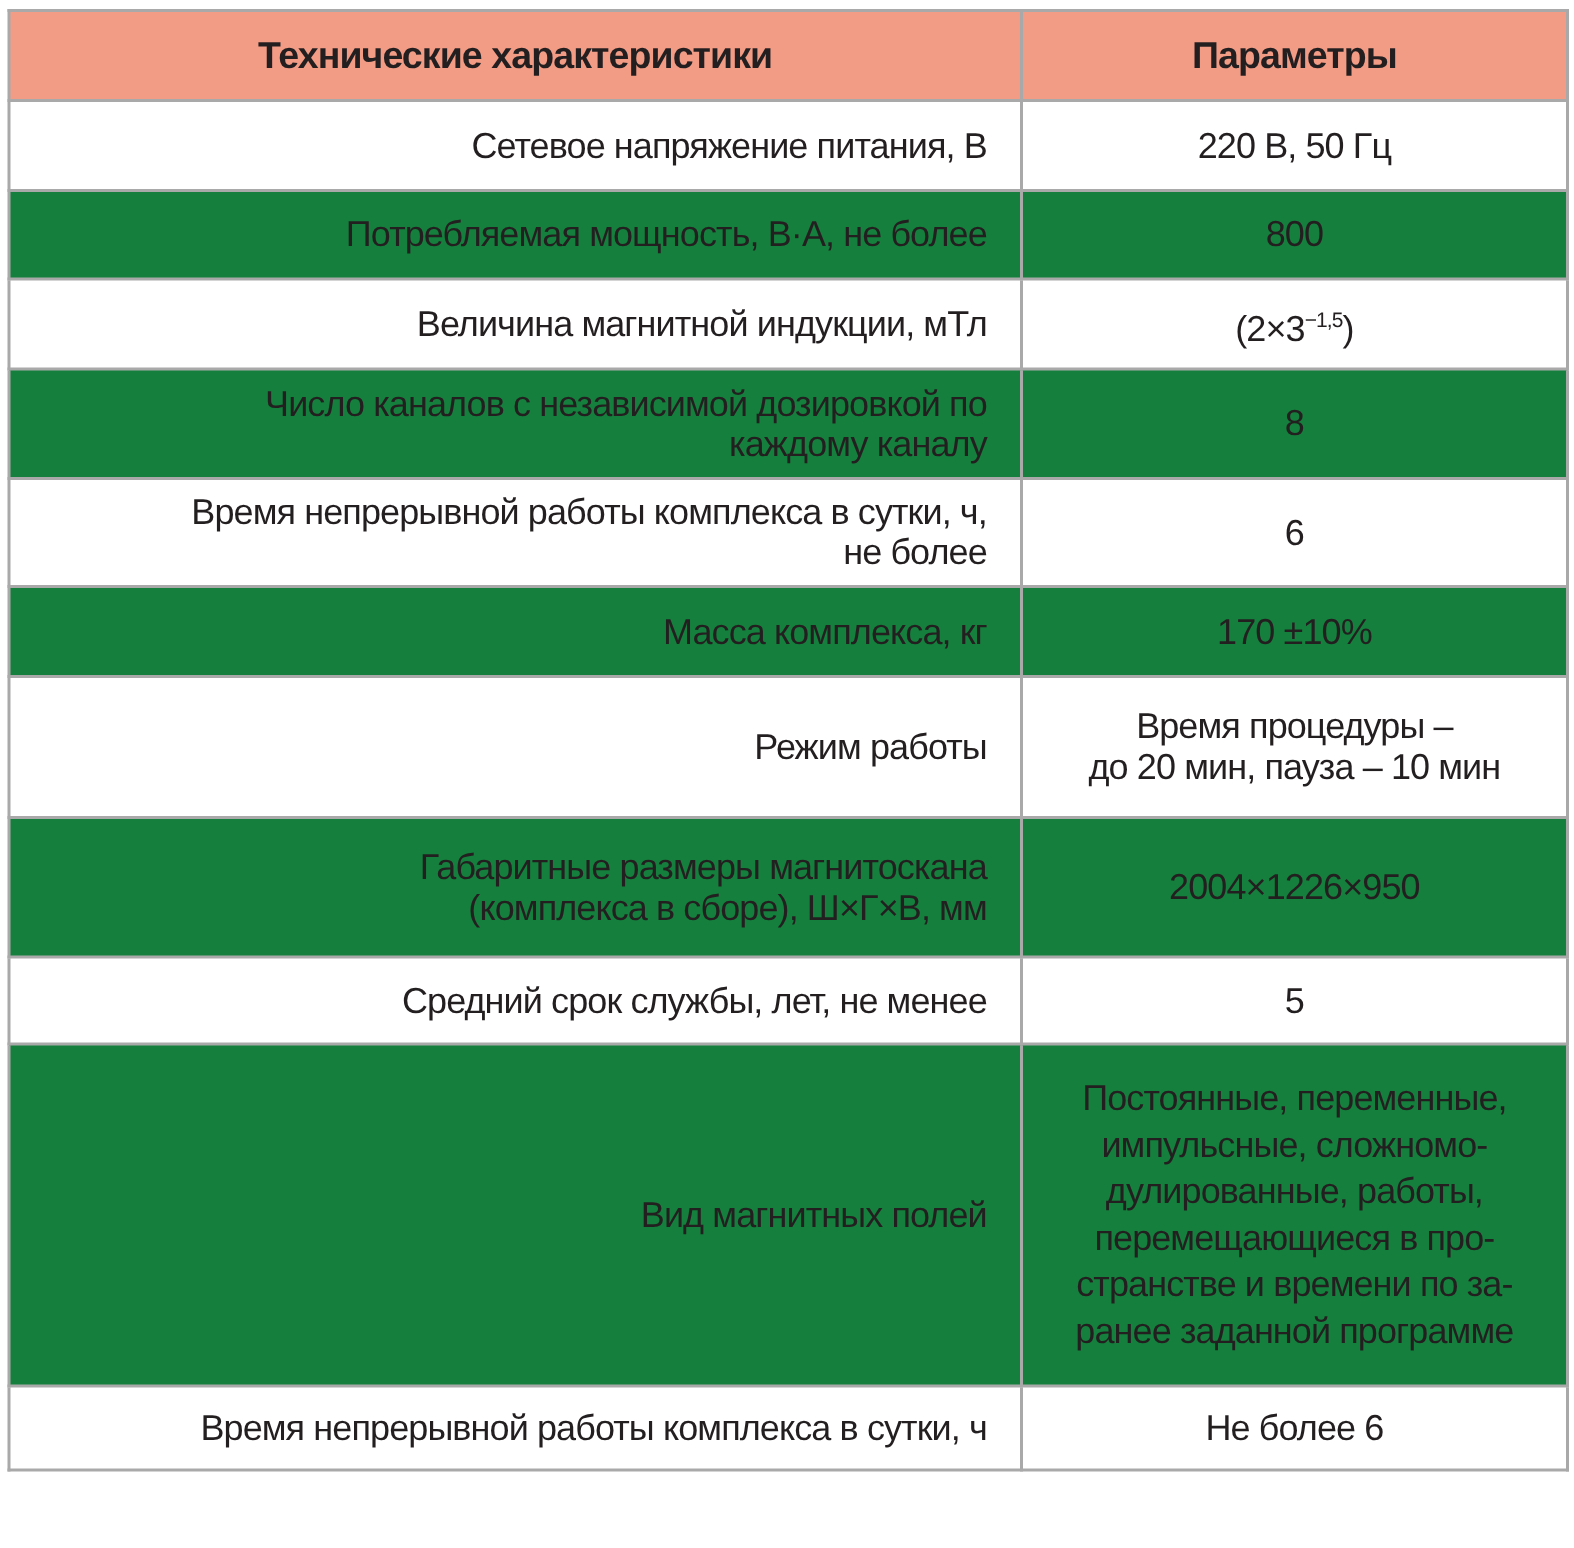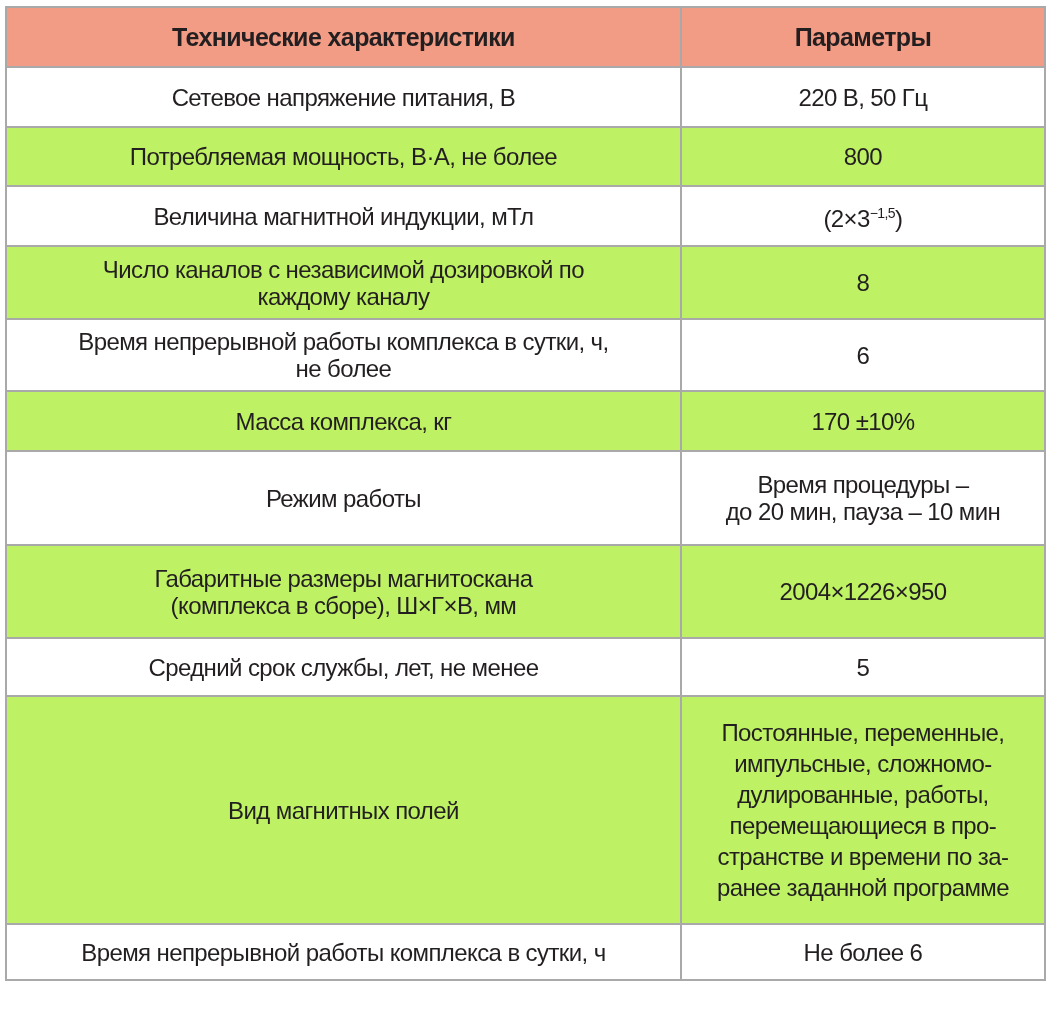--- a/index.html
+++ b/index.html
@@ -20,23 +20,23 @@
   }
   .tbl th {
     background: #f29b85;
     font-weight: bold;
     font-size: 25px;
     height: 58px;
     text-align: center;
   }
   .col1 { width: 658px; }
   .col2 { width: 355px; }
-  .tbl td.c1 { text-align: center; margin-top: 12px; }
+  .tbl td.c1 { text-align: right; margin-top: 12px; }
   .tbl td.c2 { text-align: center; }
-  tr.alt td { background: #bef264; }
+  tr.alt td { background: #15803d; }
   tr.white td { background: #ffffff; }
   .sup { font-size: 14px; vertical-align: 9px; }
 </style>
 </head>
 <body>
 
 <table class="tbl">
   <colgroup>
       <col class="col1">
       <col class="col2">

